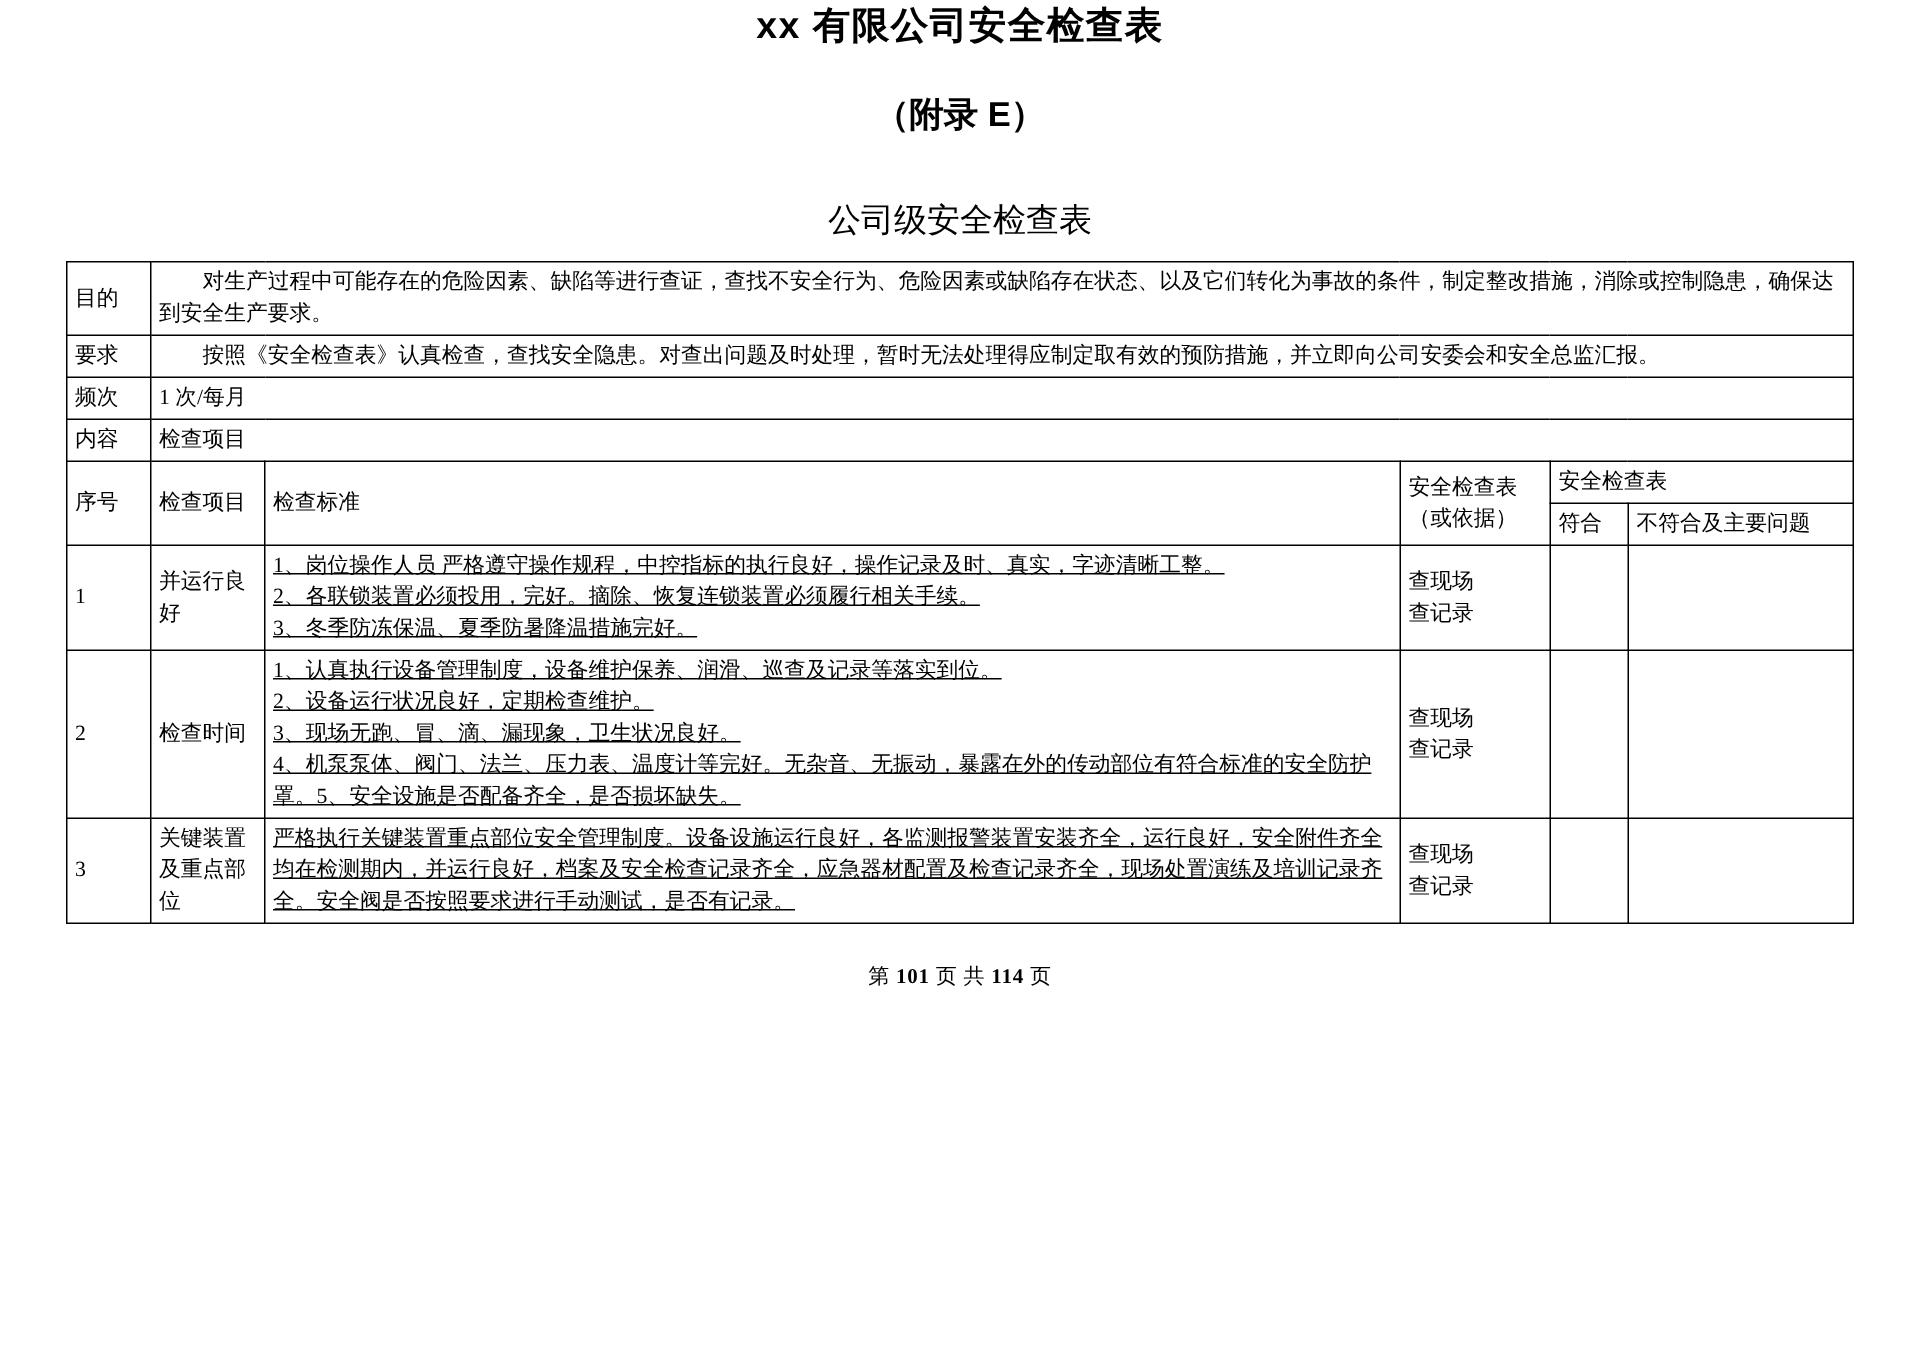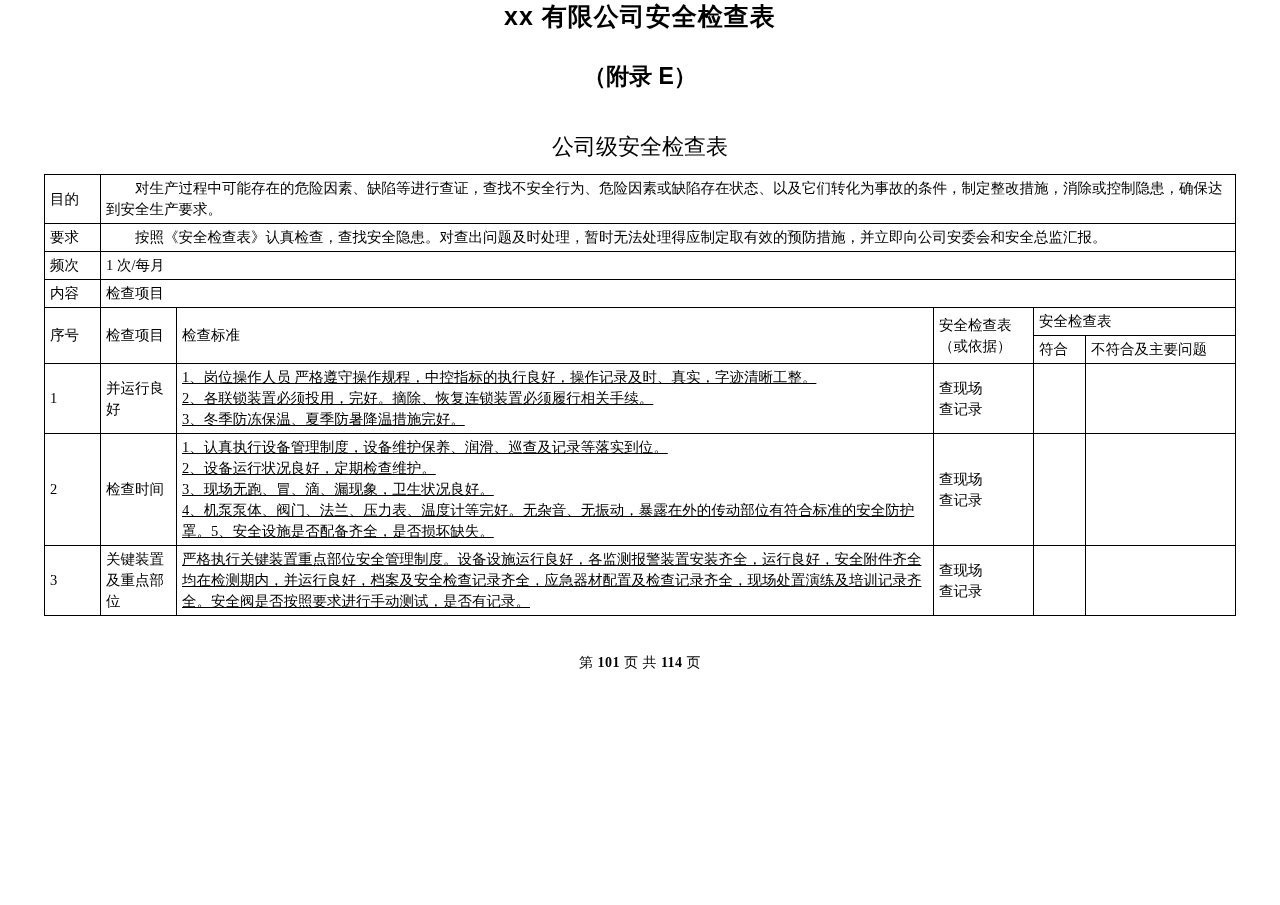--- a/index.html
+++ b/index.html
@@ -84,21 +84,21 @@
   .std-cell {
     line-height: 1.5;
     padding: 6px 6px;
     text-decoration: underline;
   }
   .std-cell div { white-space: normal; }
 
   .footer {
     text-align: center;
     font-size: 14px;
-    margin-top: 38px;
+    margin-top: 26px;
     letter-spacing: 0.5px;
   }
   .footer b { font-weight: bold; }
 </style>
 </head>
 <body>
 
 <div class="page">
 
   <div class="title-main">xx 有限公司安全检查表</div>

